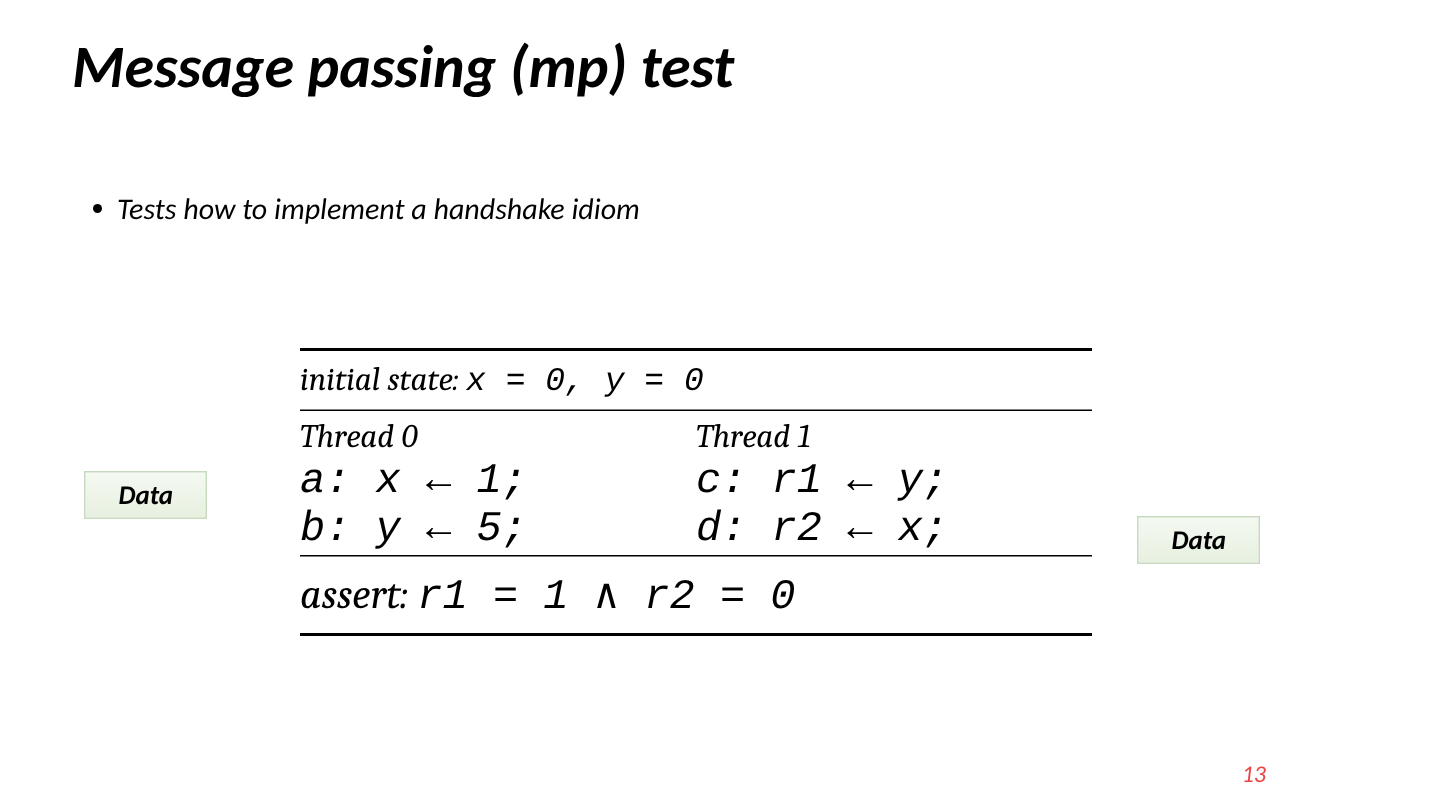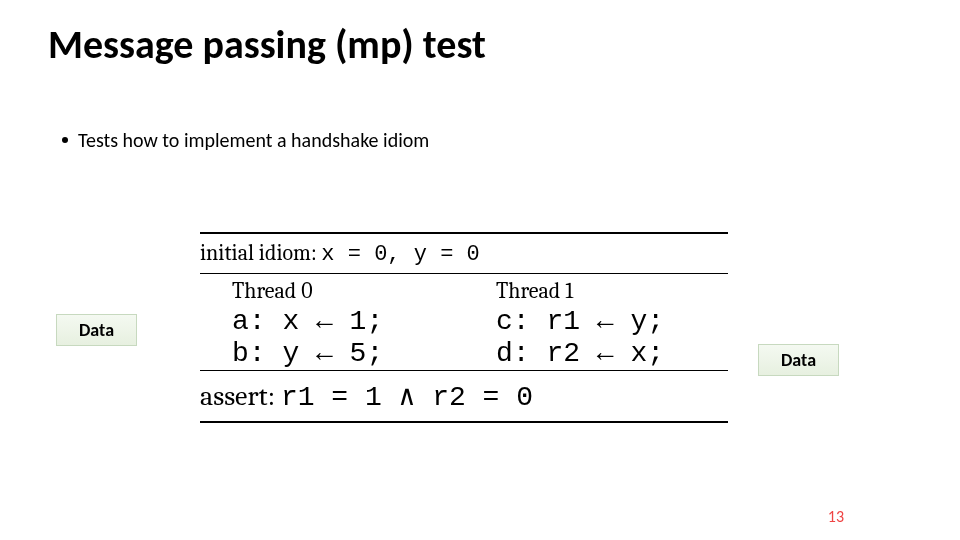--- a/index.html
+++ b/index.html
@@ -11,20 +11,21 @@
     font-family: "Calibri", "Segoe UI", Arial, sans-serif;
     color: #000;
     position: relative;
     overflow: hidden;
   }
   .slide {
     position: relative;
     width: 868px;
     height: 540px;
     box-sizing: border-box;
+    font-style: italic;
   }
   .title {
     position: absolute;
     top: 20px;
     left: 48px;
     font-size: 40px;
     font-weight: 700;
     letter-spacing: 0px;
   }
   .bullet {
@@ -58,21 +59,20 @@
     font-family: "Cambria", "Georgia", serif;
     font-size: 22px;
     padding: 6px 0 6px 0;
   }
   .threads {
     display: flex;
     gap: 0;
   }
   .thblock {
     flex: 1 1 50%;
-    margin-left: 32px;
   }
   .thhead {
     font-family: "Cambria", "Georgia", serif;
     font-size: 22px;
     padding: 4px 0 2px 0;
   }
   .codeLine {
     font-family: "Consolas", "Menlo", "Courier New", monospace;
     font-size: 28px;
     line-height: 32px;
@@ -135,21 +135,21 @@
   <div class="bullet">
     <span class="dot"></span><span>Tests how to implement a handshake idiom</span>
   </div>
 
   <div class="datalabel left">Data</div>
   <div class="datalabel right">Data</div>
 
   <div class="tbl">
     <div class="rule-thick"></div>
     <div class="initrow">
-      <span>initial idiom: </span><span class="mono">x = 0, y = 0</span>
+      <span>initial state: </span><span class="mono">x = 0, y = 0</span>
     </div>
     <div class="rule-thin"></div>
 
     <div class="threads">
       <div class="thblock left">
         <div class="thhead">Thread 0</div>
         <div class="codeLine hl">a: x ← 1;</div>
         <div class="codeLine">b: y ← 5;</div>
       </div>
       <div class="thblock right">

